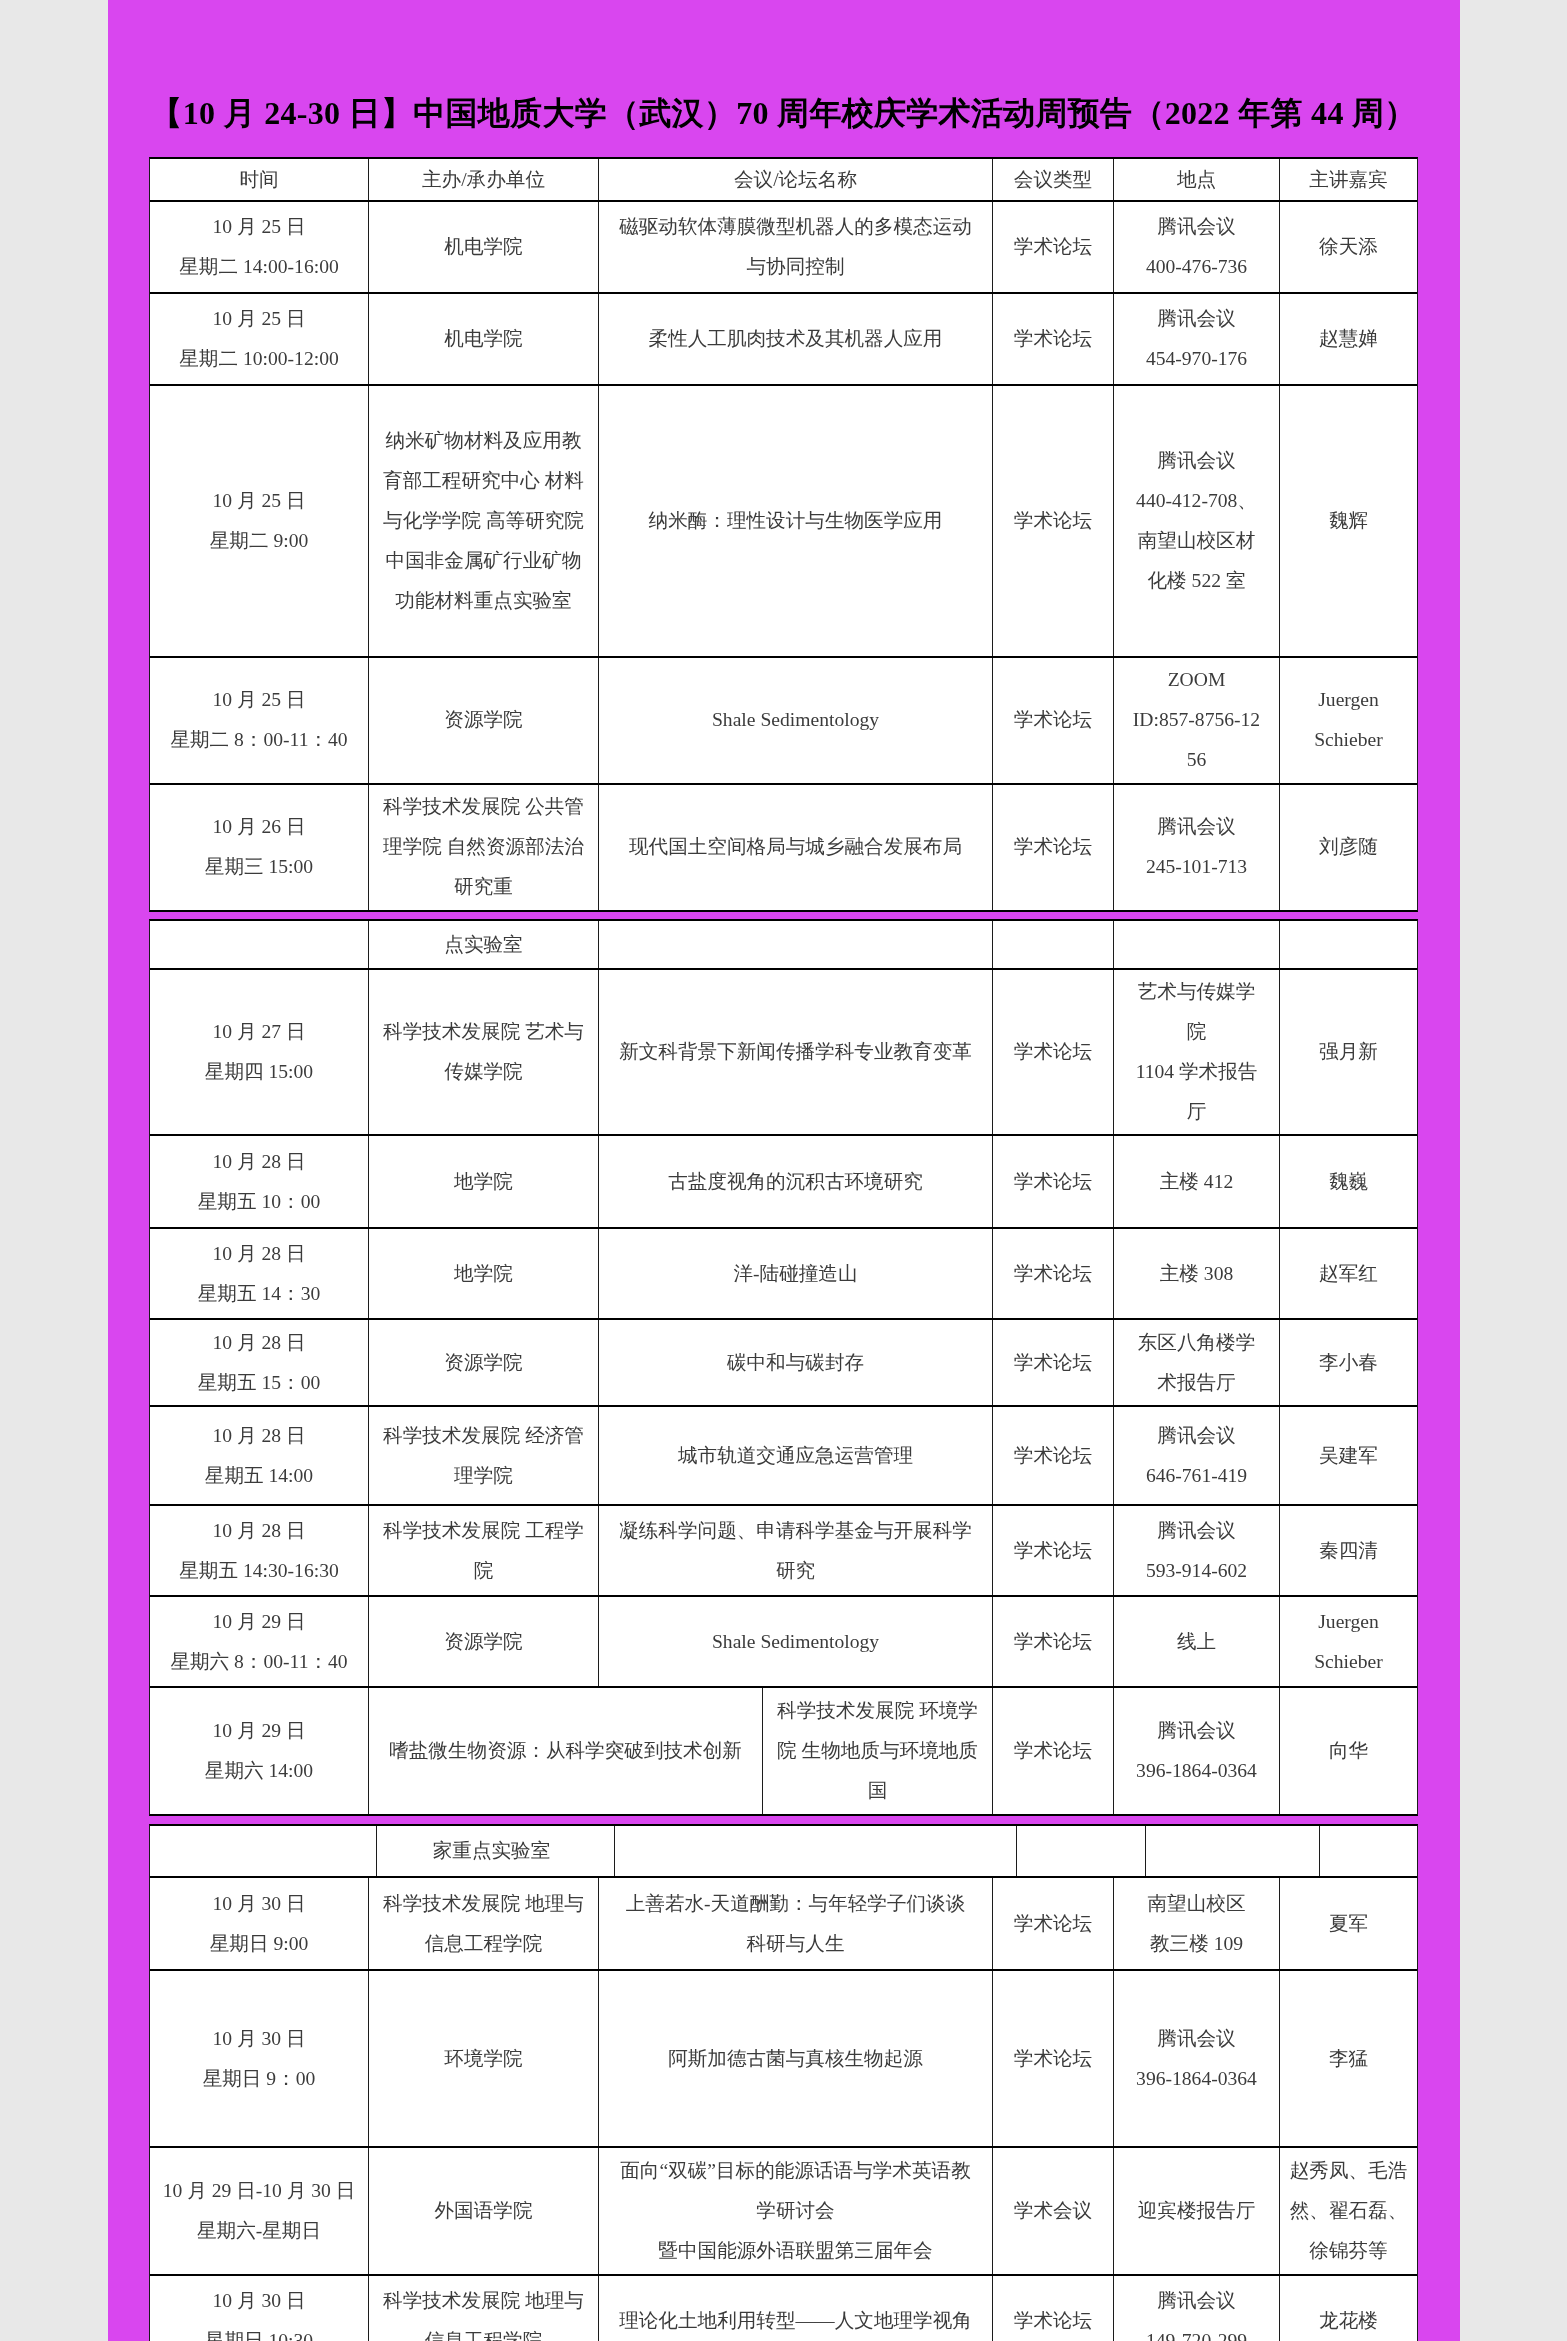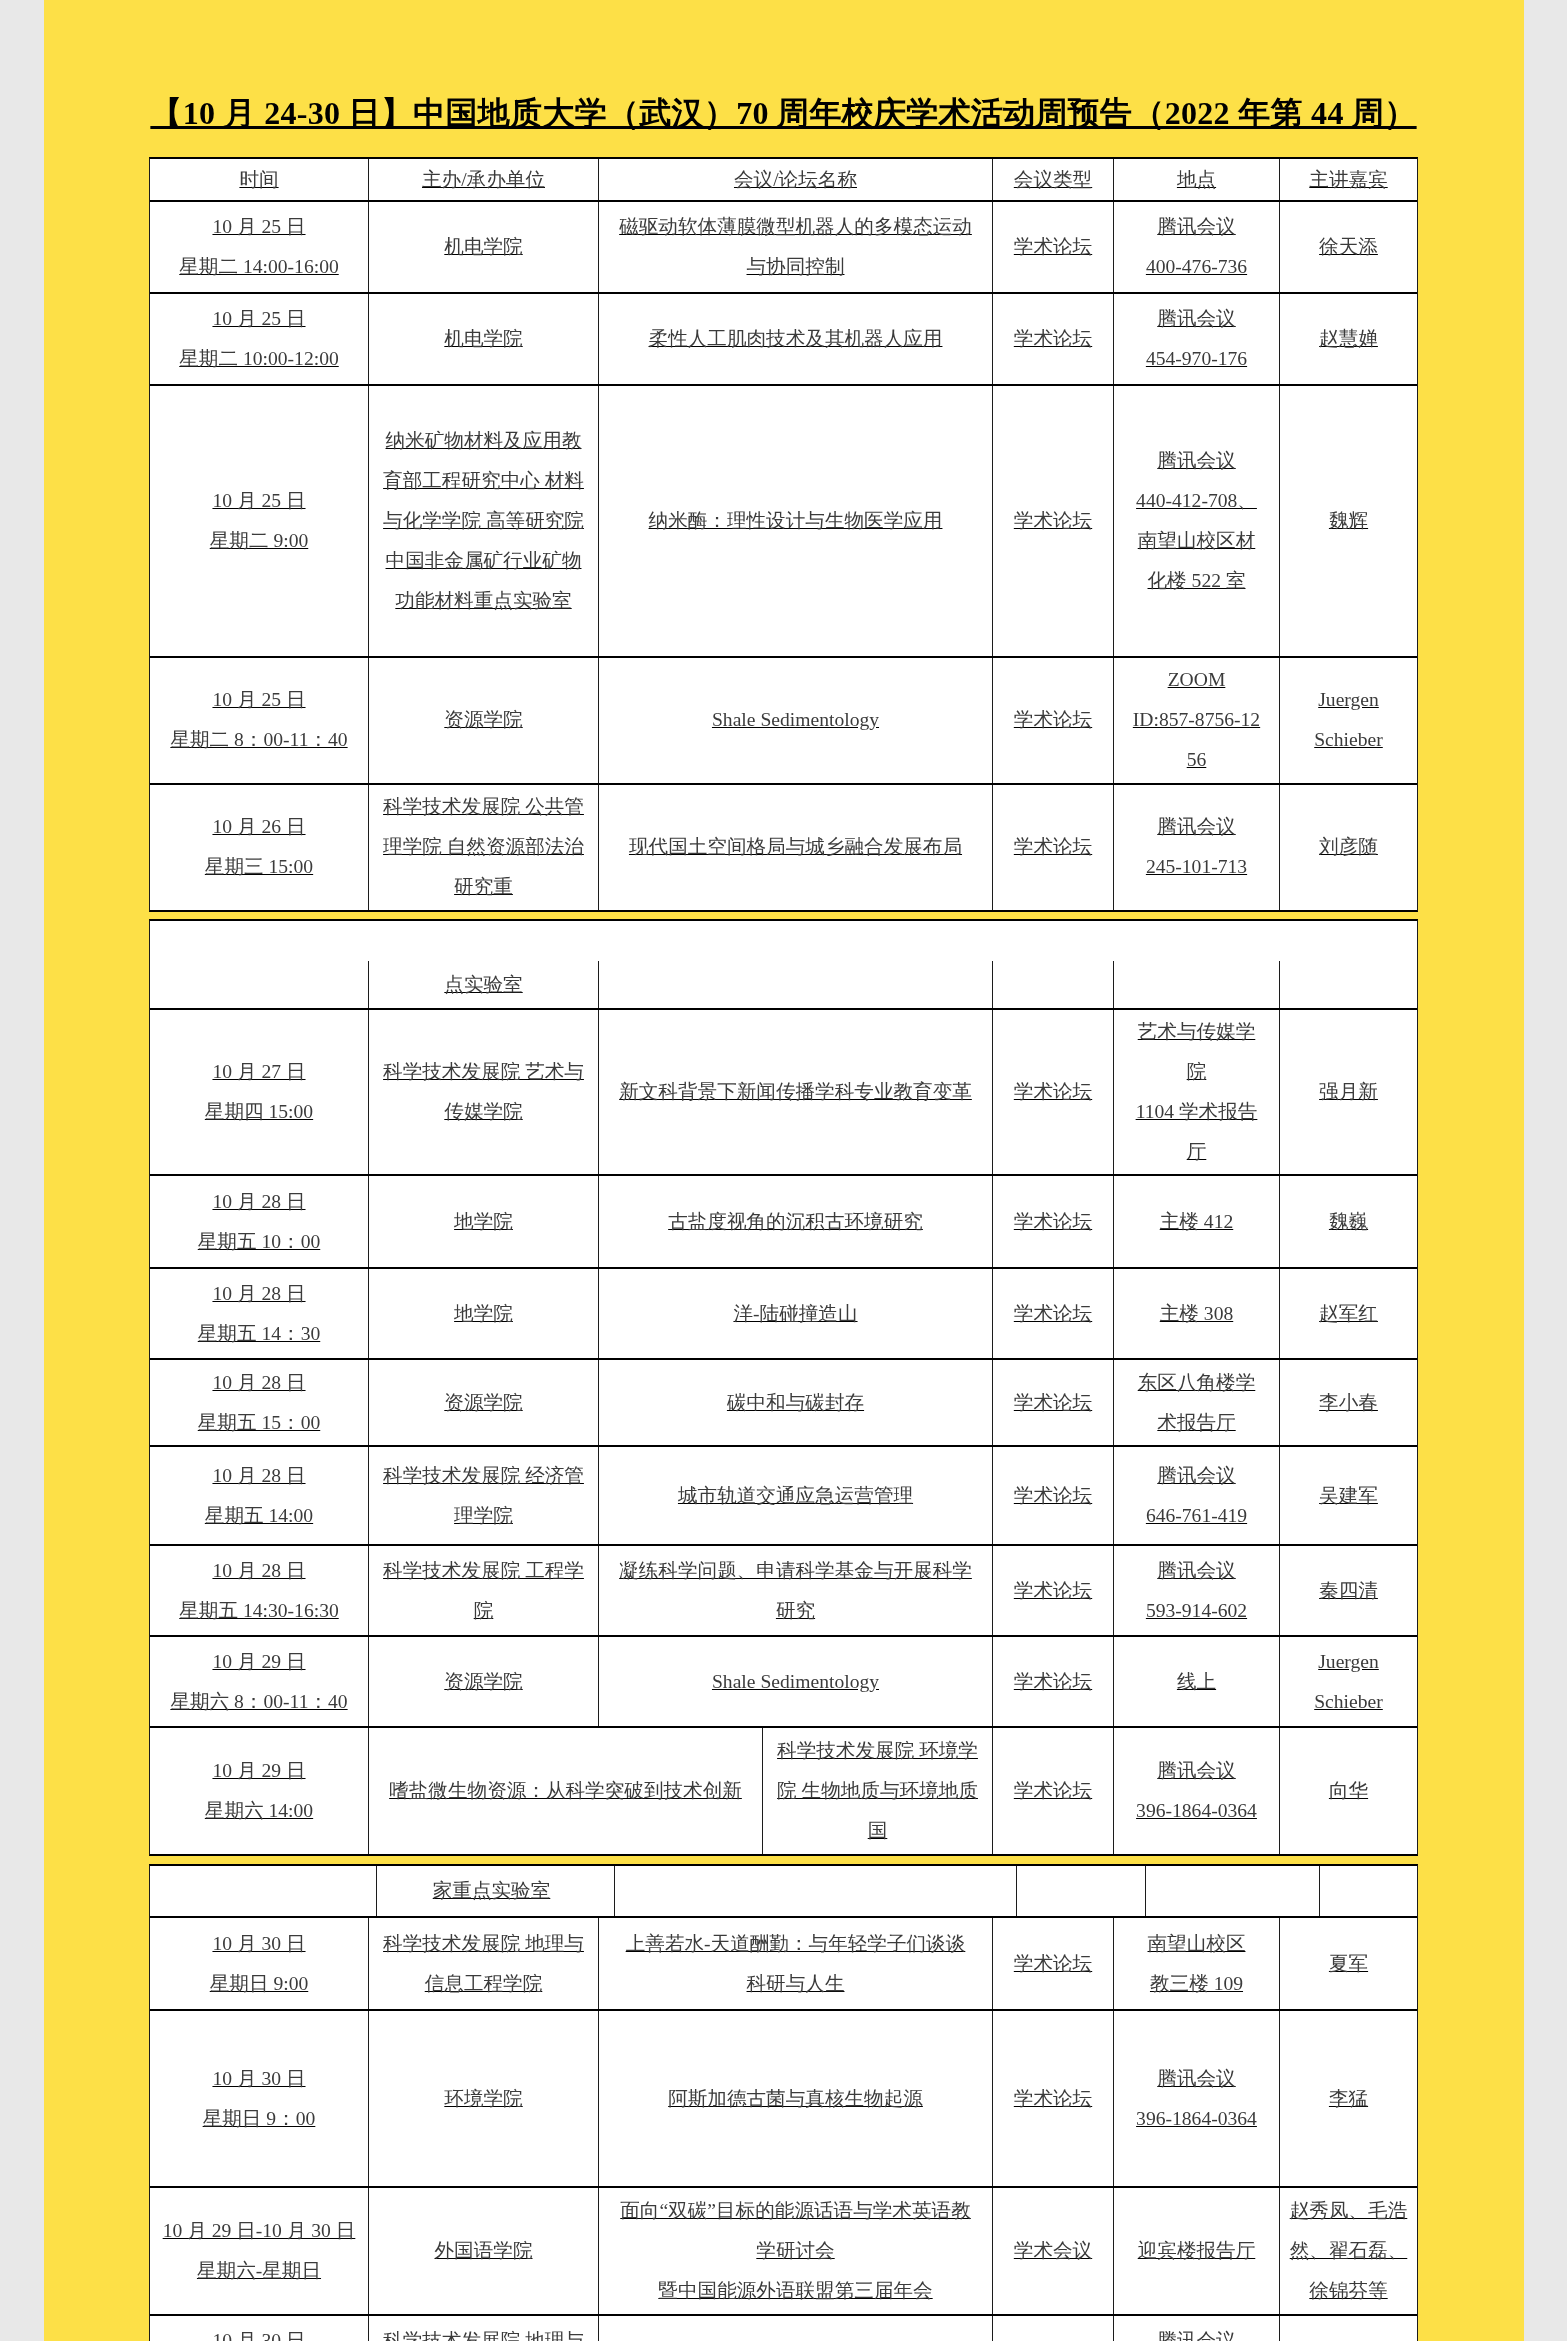--- a/index.html
+++ b/index.html
@@ -1,18 +1,18 @@
 <!DOCTYPE html>
 <html style="font-size:11.2px"><head>
 <meta charset="utf-8">
 <style>
   html,body{margin:0;padding:0;background:#e8e8e8;}
   .page{
-    width:1480px;height:2342px;background:#fde047;margin:0 auto;position:relative;
-    font-family:"Liberation Serif","DejaVu Serif",serif;overflow:hidden;text-decoration:underline;
+    width:1352px;height:2342px;background:#d946ef;margin:0 auto;position:relative;
+    font-family:"Liberation Serif","DejaVu Serif",serif;overflow:hidden;
   }
   .title{
     margin:0;padding:94px 28px 0 28px;text-align:center;
     font-size:32px;font-weight:bold;color:#000000;line-height:1.2;letter-spacing:0.3px;
   }
   .table{width:1269px;margin:25px auto 0 auto;}
   .seg{
     border-left:1.4px solid #1c1c1c;border-right:1.4px solid #1c1c1c;
     border-top:2.8px solid #000;border-bottom:2.8px solid #000;
     background:#fff;
@@ -34,21 +34,21 @@
   .c-loc{width:166px;padding:2.1px 14px;word-break:break-all;}
   .c-spk{flex:1;}
   .row.header .cell{line-height:38px;padding-top:0;padding-bottom:0;}
   
   .seg1 .row:nth-child(1){min-height:41px;}
   .seg1 .row:nth-child(2){min-height:90px;}
   .seg1 .row:nth-child(3){min-height:90px;}
   .seg1 .row:nth-child(4){min-height:270px;}
   .seg1 .row:nth-child(5){min-height:121px;}
   .seg1 .row:nth-child(6){min-height:125px;}
-  .seg2 .row:nth-child(1){min-height:47px;margin-top:40px;}
+  .seg2 .row:nth-child(1){min-height:47px;}
   .seg2 .row:nth-child(2){min-height:92px;}
   .seg2 .row:nth-child(3){min-height:91px;}
   .seg2 .row:nth-child(4){min-height:89px;}
   .seg2 .row:nth-child(5){min-height:85px;}
   .seg2 .row:nth-child(6){min-height:97px;}
   .seg2 .row:nth-child(7){min-height:89px;}
   .seg2 .row:nth-child(8){min-height:89px;}
   .seg2 .row:nth-child(9){min-height:126px;}
   .seg3 .row:nth-child(1){min-height:50px;gap:8px;}
   .seg3 .row:nth-child(2){min-height:91px;}

